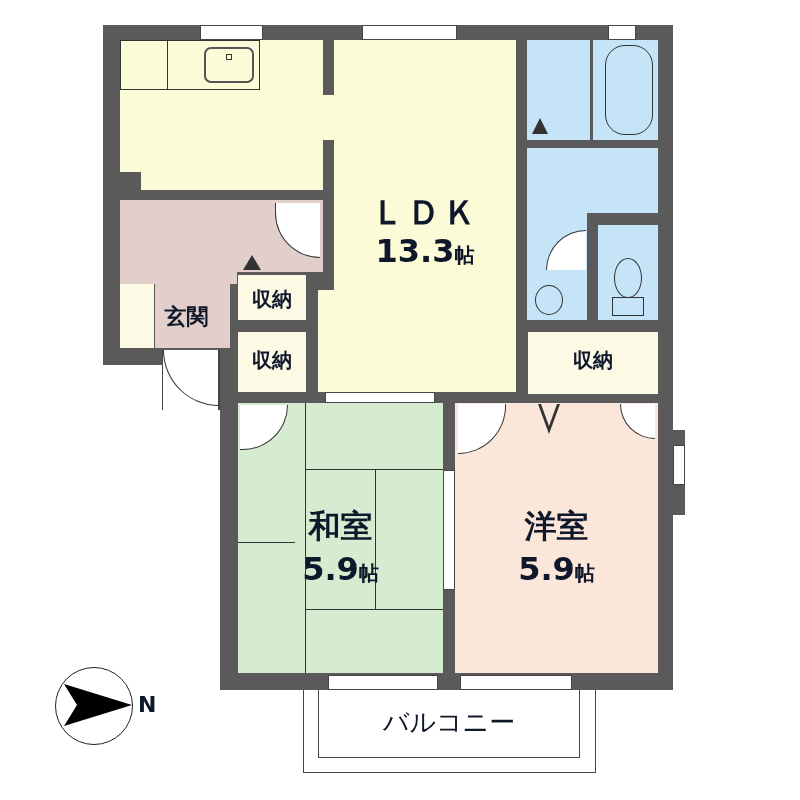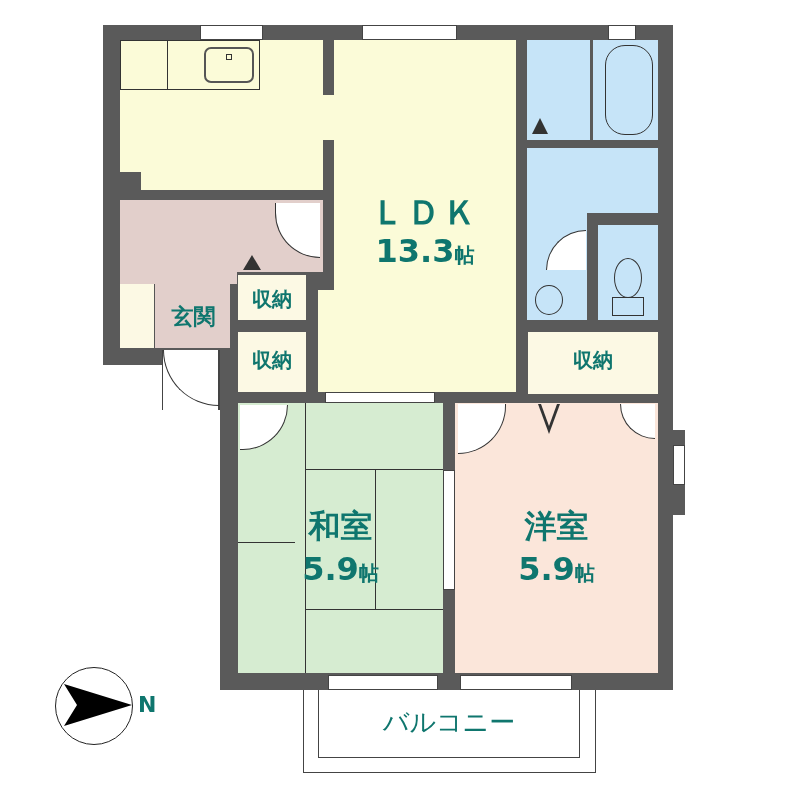--- a/index.html
+++ b/index.html
@@ -6,21 +6,21 @@
   body { width:800px; height:800px; position:relative; overflow:hidden;
          font-family:"DejaVu Sans", sans-serif; }
   .abs { position:absolute; box-sizing:border-box; }
   .wall { background:#5a5a5a; }
   .room-yellow { background:#fbfbd8; }
   .room-pink { background:#e2cfcb; }
   .room-blue { background:#c6e4f8; }
   .room-green { background:#d6ecd1; }
   .room-peach { background:#fbe6da; }
   .room-cream { background:#fcf9e4; }
-  .label { position:absolute; color:#0f766e; font-weight:bold; text-align:center; white-space:nowrap; }
+  .label { position:absolute; color:#0f172a; font-weight:bold; text-align:center; white-space:nowrap; }
   .lbl-big { font-size:34px; letter-spacing:2px; }
   .lbl-size { font-size:32px; }
   .lbl-size small { font-size:20px; }
   .lbl-small { font-size:22px; }
   .thin { border:1.5px solid #333; }
 </style>
 </head>
 <body>
 
 <div class="abs wall" style="left:103px;top:25px;width:570px;height:340px;"></div>
@@ -40,21 +40,21 @@
 <div class="abs room-yellow" style="left:318px;top:290px;width:20px;height:102px;"></div>
 <div class="label lbl-big" style="left:334px;top:190px;width:182px;">ＬＤＫ</div>
 <div class="label lbl-size" style="left:334px;top:232px;width:182px;">
   <span>13.3</span><small>帖</small>
 </div>
 
 <div class="abs room-pink" style="left:120px;top:200px;width:203px;height:72px;"></div>
 <div class="abs room-pink" style="left:120px;top:272px;width:117px;height:12px;"></div>
 <div class="abs room-cream" style="left:120px;top:284px;width:35px;height:64px;border-right:1px solid #555;"></div>
 <div class="abs room-pink" style="left:155px;top:284px;width:75px;height:64px;"></div>
-<div class="label lbl-small" style="left:162px;top:302px;width:63px;">玄関</div>
+<div class="label lbl-small" style="left:155px;top:302px;width:63px;">玄関</div>
 
 <div class="abs" style="left:162px;top:350px;width:58px;height:60px;background:#fff;border-left:1px solid #444;border-right:2px solid #444;">
   <div class="abs" style="left:0;top:0;width:56px;height:56px;border-bottom-left-radius:56px;border-left:1px solid #333;border-bottom:1px solid #333;"></div>
 </div>
 
 <div class="abs" style="left:275px;top:203px;width:45px;height:55px;background:#fff;border-bottom-left-radius:45px;border-left:1px solid #333;border-bottom:1px solid #333;"></div>
 <div class="abs" style="left:243px;top:255px;width:0;height:0;border-left:9px solid transparent;border-right:9px solid transparent;border-bottom:15px solid #333;"></div>
 
 <div class="abs room-cream" style="left:238px;top:275px;width:68px;height:45px;"></div>
 <div class="label lbl-small" style="left:238px;top:286px;width:68px;font-size:20px;">収納</div>

